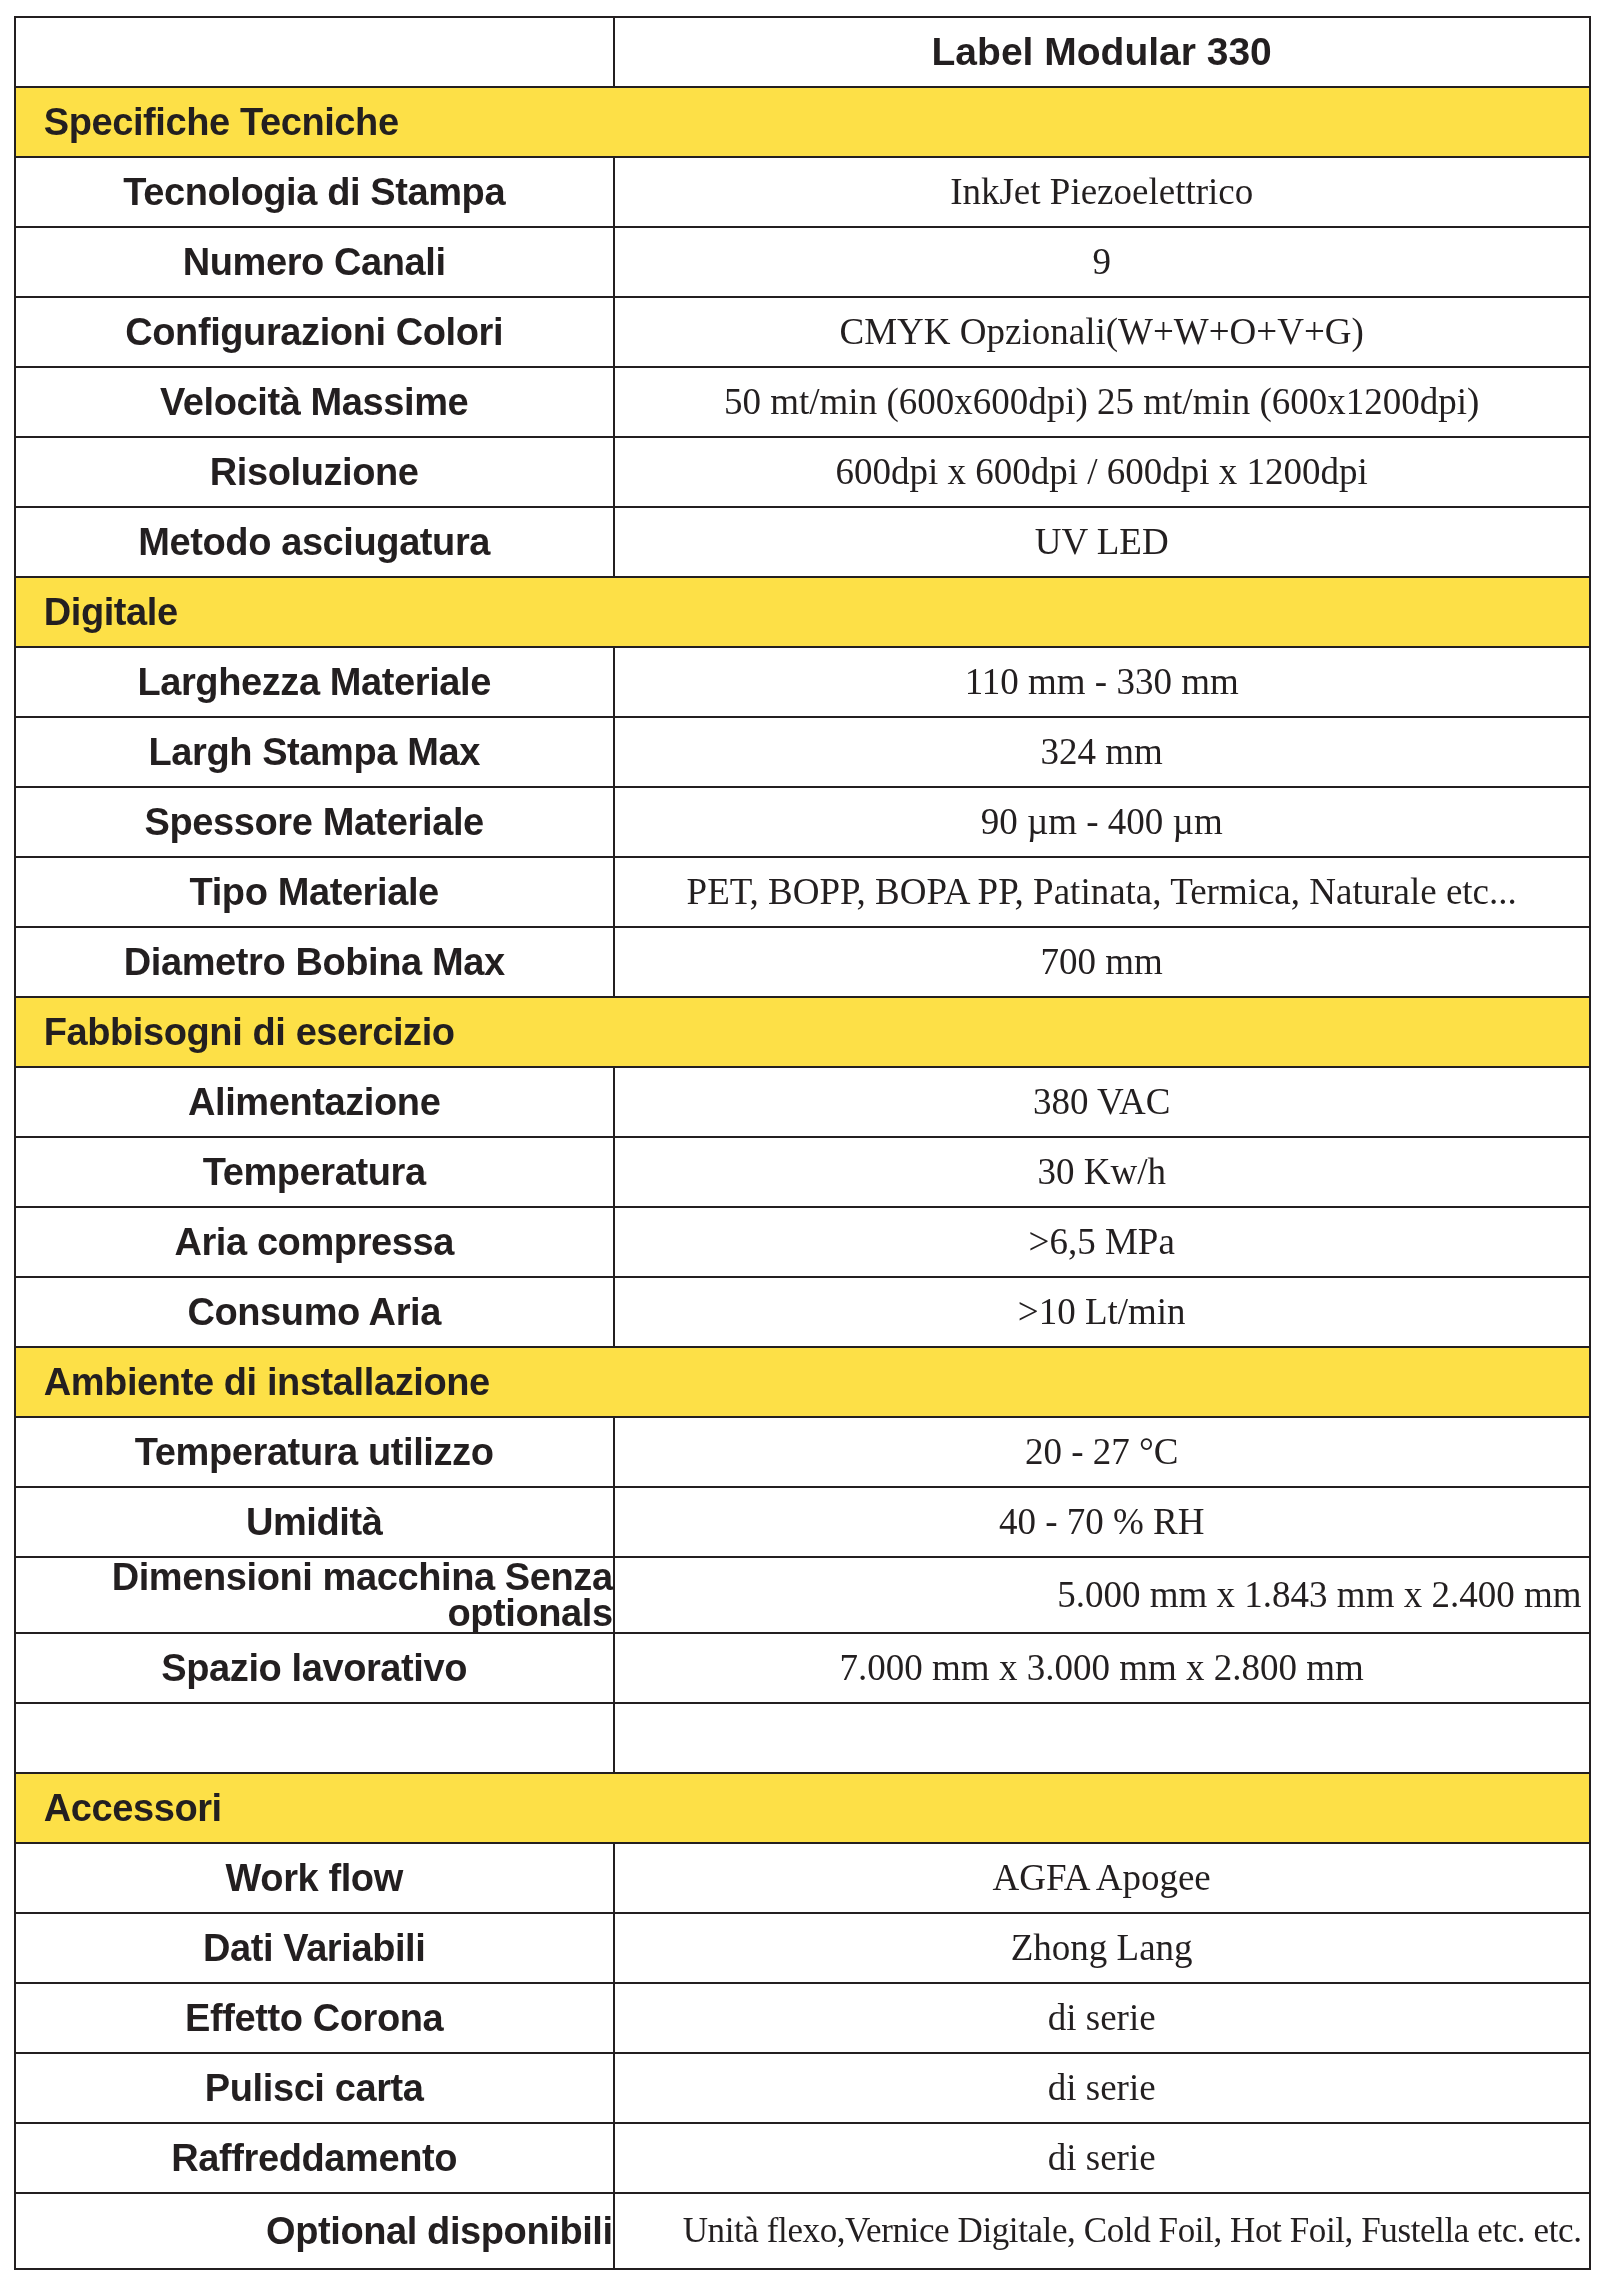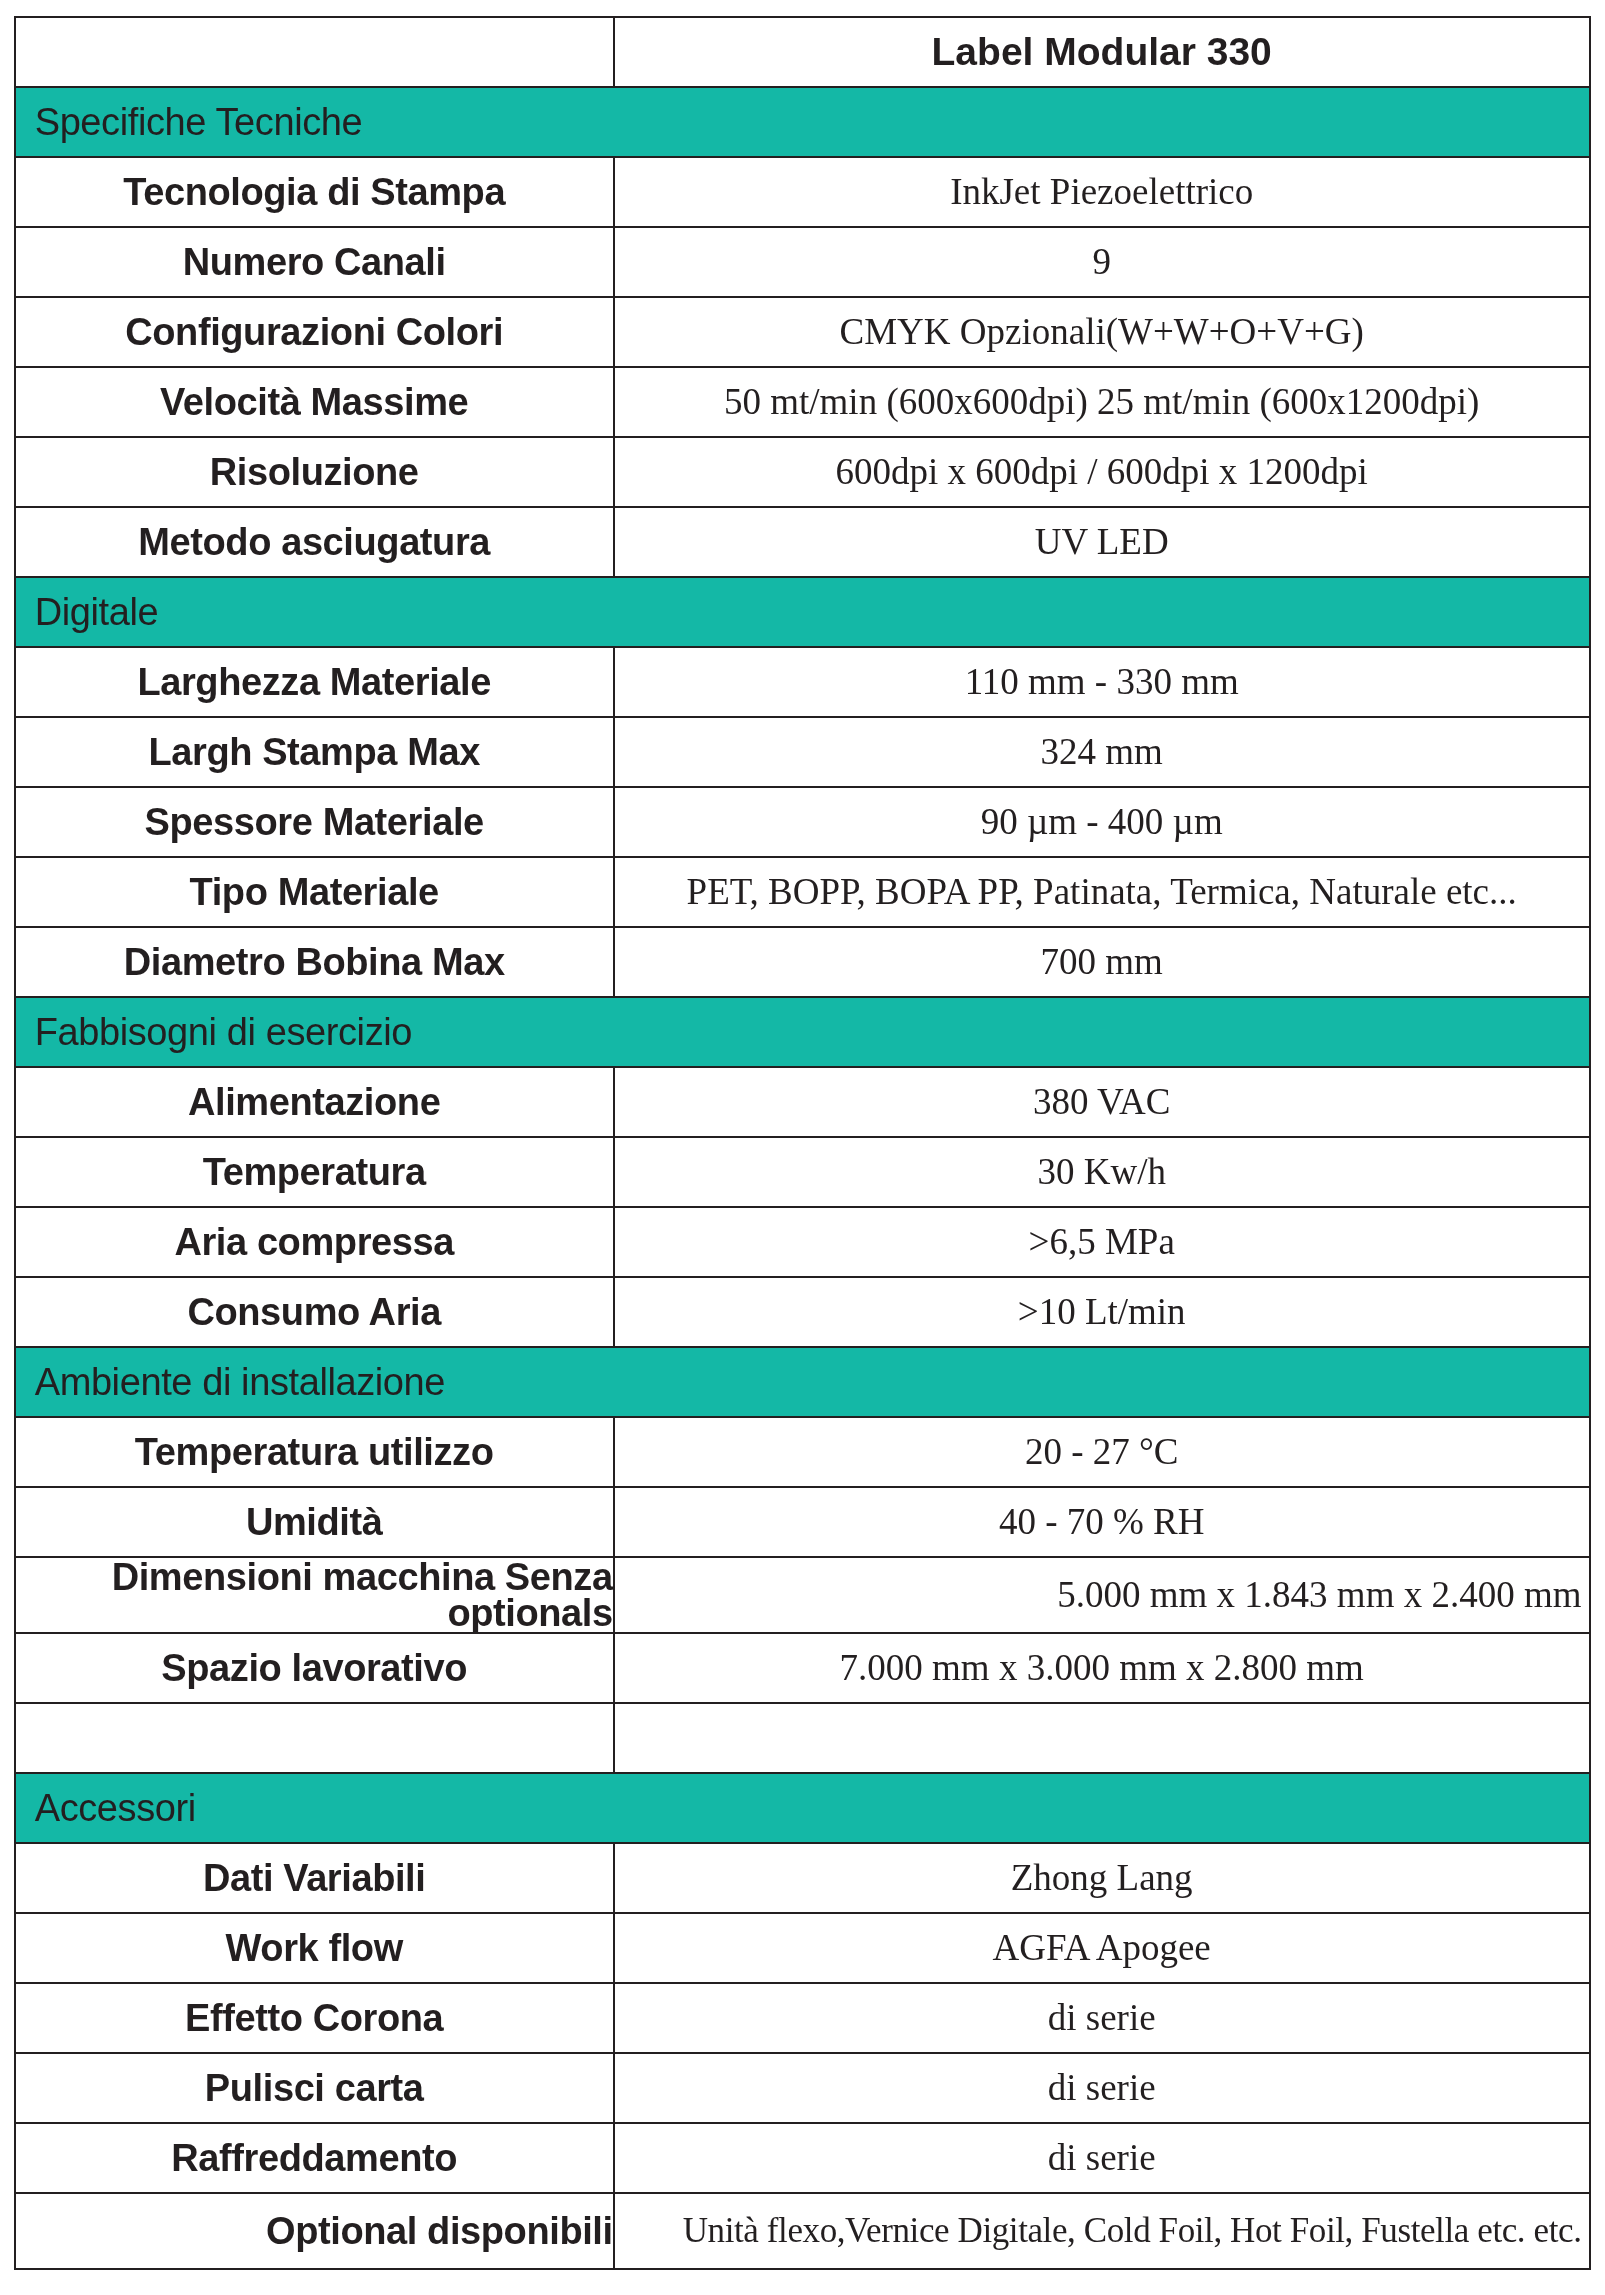--- a/index.html
+++ b/index.html
@@ -44,26 +44,26 @@
     font-size: 37px;
     line-height: 48px;
     padding: 0 7.2px !important;
   }
   .header-cell {
     font-family: "Liberation Sans", sans-serif;
     font-weight: bold;
     font-size: 39px;
   }
   tr.section td {
-    background: #14b8a6;
+    background: #fde047;
     text-align: left;
     font-family: "Liberation Sans", sans-serif;
-    font-weight: normal;
+    font-weight: bold;
     font-size: 38px;
-    padding-left: 19px;
+    padding-left: 28px;
     letter-spacing: -0.4px;
   }
   tr.double td { height: 76px; text-align: right; }
   tr.double .value-cell { line-height: 48px; }
   .opt-value { font-size: 35px; letter-spacing: -0.4px; }
 </style>
 </head>
 <body>
 
 <table class="spec-table">
@@ -170,26 +170,26 @@
     </tr>
     <tr>
       <td class="label-cell"></td>
       <td class="value-cell"></td>
     </tr>
 
     <tr class="section">
       <td colspan="2">Accessori</td>
     </tr>
     <tr>
+      <td class="label-cell">Work flow</td>
+      <td class="value-cell">AGFA Apogee</td>
+    </tr>
+    <tr>
       <td class="label-cell">Dati Variabili</td>
       <td class="value-cell">Zhong Lang</td>
-    </tr>
-    <tr>
-      <td class="label-cell">Work flow</td>
-      <td class="value-cell">AGFA Apogee</td>
     </tr>
     <tr>
       <td class="label-cell">Effetto Corona</td>
       <td class="value-cell">di serie</td>
     </tr>
     <tr>
       <td class="label-cell">Pulisci carta</td>
       <td class="value-cell">di serie</td>
     </tr>
     <tr>

